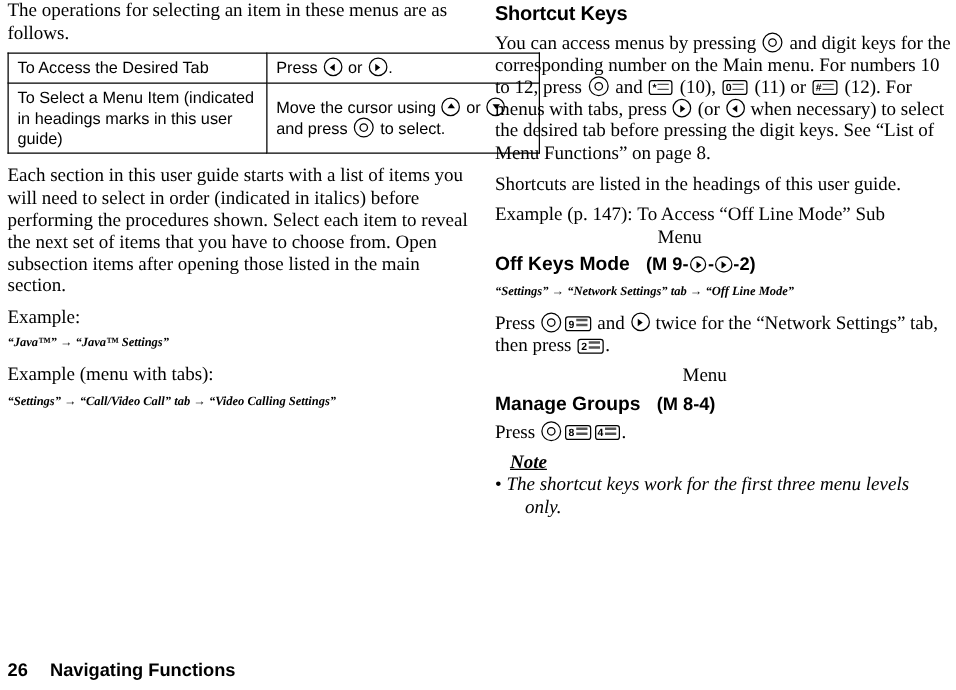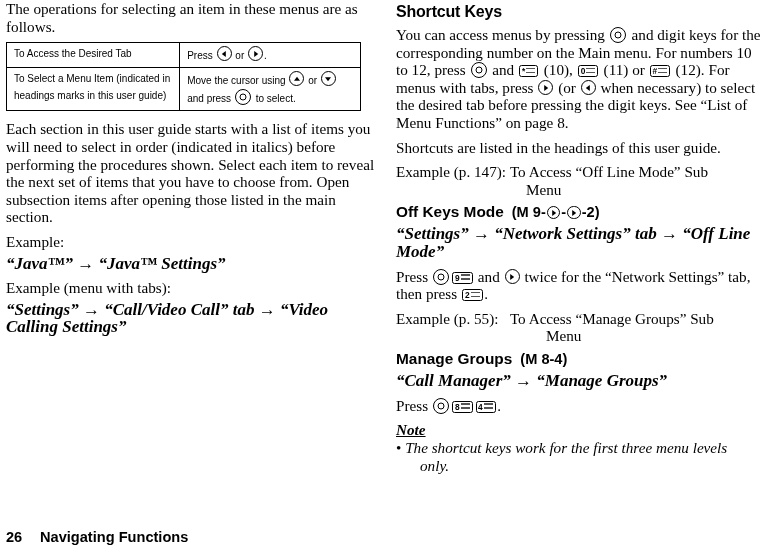--- a/index.html
+++ b/index.html
@@ -44,21 +44,21 @@
     line-height: 17.6px;
     margin: 0 0 7px 0;
     text-align: left;
   }
   .body-p.tight { margin-bottom: 4px; }
 
   .bold-italic {
     font-family: "Liberation Serif", serif;
     font-weight: bold;
     font-style: italic;
-    font-size: 17px;
+    font-size: 10px;
     line-height: 17.6px;
     margin: 0 0 7px 0;
   }
 
   .h-sans {
     font-family: "Liberation Sans", sans-serif;
     font-weight: bold;
     font-size: 16px;
     line-height: 24px;
     margin: 0 0 2px 0;
@@ -67,31 +67,31 @@
 
   .h-sub {
     font-family: "Liberation Sans", sans-serif;
     font-weight: bold;
     font-size: 15.4px;
     line-height: 18px;
     margin: 0 0 4px 0;
   }
   .h-sub .shortcut {
     font-size: 14.6px;
-    margin-left: 8px;
+    margin-left: 13px;
     white-space: nowrap;
   }
 
   .note-head {
     font-family: "Liberation Serif", serif;
     font-weight: bold;
     font-style: italic;
     font-size: 15.2px;
     line-height: 17px;
-    margin: 0 0 1px 0;
+    margin: 0 0 1px 12px;
     text-decoration: underline;
   }
   .note-item {
     font-family: "Liberation Serif", serif;
     font-style: italic;
     font-size: 15.2px;
     line-height: 17.6px;
     margin: 0;
     padding-left: 13px;
     text-indent: -13px;
@@ -109,24 +109,24 @@
     margin: 0 0 5px 0;
   }
   .example-block .ex-row { display: block; white-space: nowrap; }
   .example-block .ex-lbl { display: inline-block; }
   .example-block .ex-ind { display: block; padding-left: 130px; }
   .example-block .ex-ind2 { display: block; padding-left: 150px; }
 
   
   .tbl {
     border-collapse: collapse;
-    width: 355px;
+    width: 426px;
     margin: 3px 0 9px 0;
     font-family: "Liberation Sans", sans-serif;
-    font-size: 10px;
+    font-size: 13px;
     line-height: 16.4px;
   }
   .tbl td {
     border: 1.4px solid #000;
     padding: 3px 6px 3px 7px;
     vertical-align: top;
     font-family: "Liberation Sans", sans-serif;
   }
   .tbl td.c1 { width: 172px; }
   .tbl td.c2 { width: 182px; }
@@ -306,27 +306,25 @@
       <span class="ex-ind">Menu</span>
     </div>
 
     <h2 class="h-sub"><span>Off Keys Mode</span><span class="shortcut"><span>(M 9-</span><span class="ico nav nav-r nav-sm"></span><span>-</span><span class="ico nav nav-r nav-sm"></span><span>-2)</span></span></h2>
 
     <p class="bold-italic">“Settings” → “Network Settings” tab → “Off Line Mode”</p>
 
     <p class="body-p"><span>Press </span><span class="ico centre"></span><span class="ico key"><span class="kd">9</span><span class="kl"></span></span><span> and </span><span class="ico nav nav-r"></span><span> twice for the “Network Settings” tab, then press </span><span class="ico key"><span class="kd">2</span><span class="kl"></span></span><span>.</span></p>
 
     <div class="example-block">
-      <span class="ex-row"><span class="ex-lbl">Example (p. 55):</span>&nbsp;&nbsp;&nbsp;<span>To Access “Manage Groups” Sub</span></span>
       <span class="ex-ind2">Menu</span>
     </div>
 
     <h2 class="h-sub"><span>Manage Groups</span><span class="shortcut">(M 8-4)</span></h2>
 
-    <p class="bold-italic">“Call Manager” → “Manage Groups”</p>
 
     <p class="body-p"><span>Press </span><span class="ico centre"></span><span class="ico key"><span class="kd">8</span><span class="kl"></span></span><span class="ico key"><span class="kd">4</span><span class="kl"></span></span><span>.</span></p>
 
     <p class="note-head">Note</p>
 
     <p class="note-item"><span class="bullet">•</span>&nbsp;<span>The shortcut keys work for the first three menu levels</span></p>
     <p class="note-item note-cont">only.</p>
 
   </div>
 

